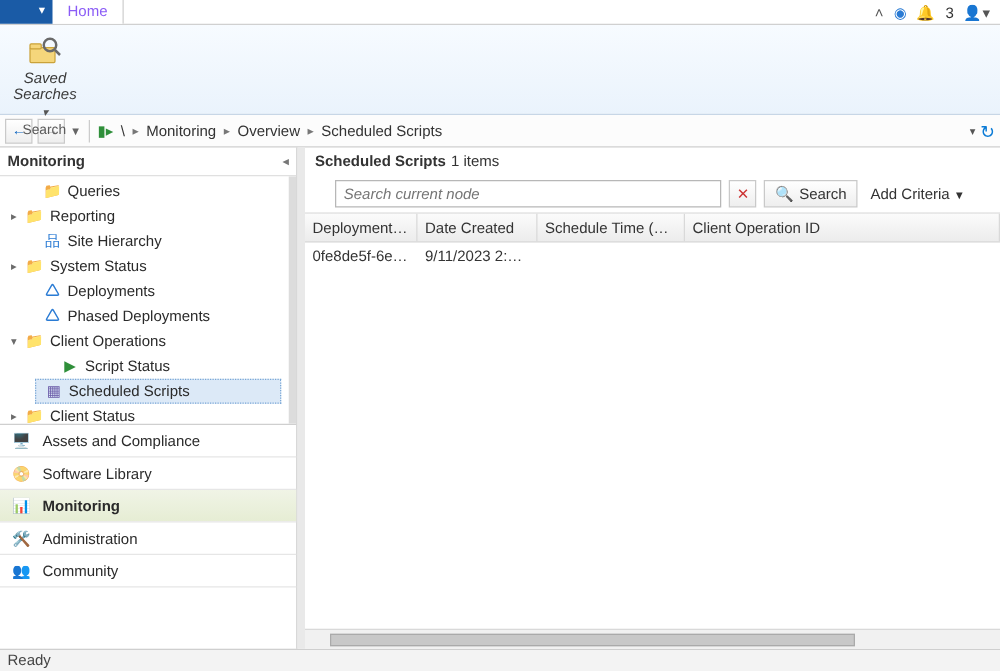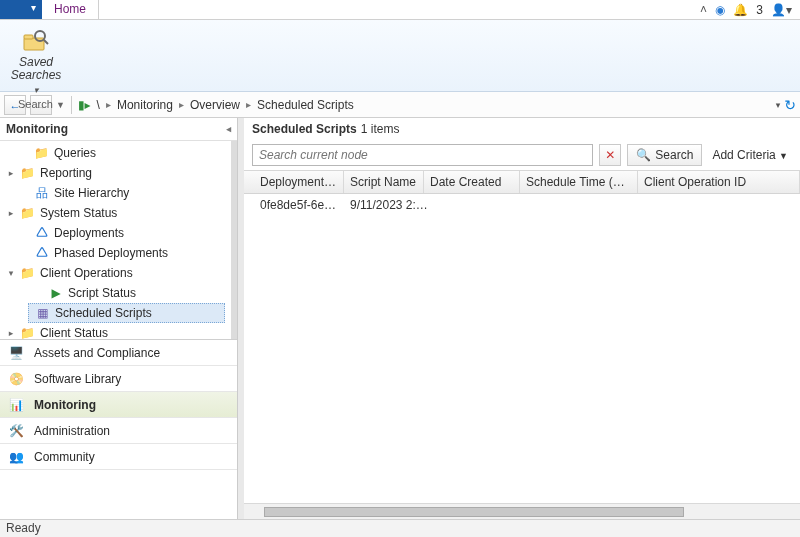--- a/index.html
+++ b/index.html
@@ -1,20 +1,20 @@
 <!DOCTYPE html>
 <html><head>
 <meta charset="utf-8">
 <style>
 * { box-sizing: border-box; margin: 0; padding: 0; font-family: "Segoe UI", Tahoma, sans-serif; font-size: 12px; }
 html, body { width: 800px; height: 537px; overflow: hidden; background: #fff; }
 .tabbar { height: 20px; background: #fff; border-bottom: 1px solid #d0d0d0; display: flex; align-items: stretch; }
 .tab-pull { width: 42px; background: #1a5ba6; position: relative; }
 .tab-pull::after { content: "▾"; color: #fff; position: absolute; right: 6px; top: 2px; font-size: 10px; }
-.tab-home { padding: 2px 12px; background: #fff; border-right: 1px solid #d0d0d0; color: #701a75; }
+.tab-home { padding: 2px 12px; background: #fff; border-right: 1px solid #d0d0d0; color: #8b5cf6; }
 .tabbar-right { margin-left: auto; display: flex; align-items: center; gap: 8px; padding-right: 8px; color: #555; }
 .tabbar-right .n { color: #333; }
 .ribbon { height: 72px; background: linear-gradient(#f7fbff, #eaf3fc); border-bottom: 1px solid #c7d6e6; display: flex; align-items: flex-start; padding: 4px 6px; font-style: italic; }
 .ribbon-btn { width: 60px; text-align: center; color: #3a3a3a; }
 .ribbon-btn .ic { width: 32px; height: 32px; margin: 0 auto; display: flex; align-items: center; justify-content: center; font-size: 18px; }
 .ribbon-group-label { font-size: 11px; color: #5a5a5a; position: absolute; left: 18px; top: 78px; }
 .ribbon-wrap { position: relative; }
 .navbar { height: 26px; border-bottom: 1px solid #cfcfcf; display: flex; align-items: center; padding: 0 4px; gap: 4px; background: #fcfcfc; }
 .nav-arrow { width: 22px; height: 20px; border: 1px solid #c9c9c9; background: linear-gradient(#fff,#eee); display: flex; align-items: center; justify-content: center; color: #0b63bf; font-size: 11px; }
 .nav-arrow.dis { color: #a6a6a6; }
@@ -32,31 +32,31 @@
 .tree-row.ind1 { padding-left: 20px; }
 .tree-row.ind2 { padding-left: 34px; }
 .tree-row.sel { background: #dce9f7; border: 1px dotted #7aa7d6; margin: 0 6px 0 28px; padding-left: 6px; height: 20px; }
 .wunder { height: 180px; border-top: 1px solid #cfcfcf; }
 .wunder .wrow { display:flex; align-items:center; height: 26px; padding: 0 8px; gap: 8px; border-bottom: 1px solid #e6e6e6; color:#2a2a2a; }
 .wunder .wrow.active { background: linear-gradient(#f0f4e6,#e6edd4); font-weight:600;}
 .wic { width:18px; height:18px; display:inline-flex; align-items:center; justify-content:center; }
 .main { flex: 1; display: flex; flex-direction: column; position: relative; }
 .main-head { padding: 4px 8px; color:#333; display:flex; align-items:center; gap:4px;}
 .main-head b { font-weight:600; }
-.searchrow { display:flex; align-items:center; gap:6px; padding: 4px 8px; }
+.searchrow { display:flex; align-items:center; gap:6px; padding: 4px 24px; }
 .searchrow input { flex:1; height:22px; border:1px solid #b7b7b7; padding:2px 6px; font-style:italic; color:#777; }
 .xbtn { width:22px; height:22px; border:1px solid #c9c9c9; background:linear-gradient(#fff,#eee); color:#c33; display:flex;align-items:center;justify-content:center;}
 .sbtn { height:22px; border:1px solid #c9c9c9; background:linear-gradient(#fff,#eee); padding:0 8px; display:flex; align-items:center; gap:4px; color:#333;}
 .crit { padding: 0 4px; color:#333; }
 .grid { border-top:1px solid #d7d7d7; }
 .grid-head { display:flex; background:linear-gradient(#fbfbfb,#ececec); border-bottom:1px solid #d4d4d4; }
 .gh { padding:4px 6px; border-right:1px solid #d9d9d9; color:#333; overflow:hidden; white-space:nowrap; text-overflow:ellipsis; }
 .grid-row { display:flex; }
 .gc { padding:4px 6px; border-right:1px solid transparent; color:#333; overflow:hidden; white-space:nowrap; text-overflow:ellipsis; }
-.col0{width:90px;margin-left:10px;} .col1{width:80px;} .col2{width:104px;} .col3{width:96px;} .col4{width:118px;} .col5{width:68px;flex:1;}
+.col0{width:90px;} .col1{width:80px;} .col2{width:104px;} .col3{width:96px;} .col4{width:118px;} .col5{width:68px;flex:1;}
 .hscroll { position:absolute; bottom:0; left:0; right:0; height:16px; background:#f1f1f1; border-top:1px solid #d9d9d9; display:flex; align-items:center; }
 .hscroll .thumb { height:10px; background:#c8c8c8; border:1px solid #aaa; margin-left:20px; width: 420px; }
 .statusbar { height:18px; background:#f3f3f3; border-top:1px solid #cfcfcf; padding:1px 6px; color:#444; font-size:11px;}
 .lefthead .chev{color:#777;font-size:9px;}
 svg{display:block;}
 .splitter{width:6px;background:#e9e9e9;cursor:col-resize;}
 .vscroll-stub{width:6px;background:#dcdcdc;height:100%;}
 .treewrap{display:flex;flex:1;overflow:hidden;}
 </style>
 </head>
@@ -211,21 +211,20 @@
         </div>
       <div class="sbtn">
           <span>🔍</span>
           <span>Search</span>
         </div>
       <div class="crit"><span>Add Criteria</span> <span style="font-size:9px;">▼</span></div>
     </div>
     <div class="grid">
       <div class="grid-head">
         <div class="gh col0">Deployment Id</div>
-        <div class="gh col1">Script Name</div>
         <div class="gh col3">Date Created</div>
         <div class="gh col4">Schedule Time (UTC)</div>
         <div class="gh col5">Client Operation ID</div>
       </div>
       <div class="grid-row">
         <div class="gc col0">0fe8de5f-6ef5-…</div>
         <div class="gc col3">9/11/2023 2:2…</div>
         <div class="gc col5"></div>
       </div>
     </div>

